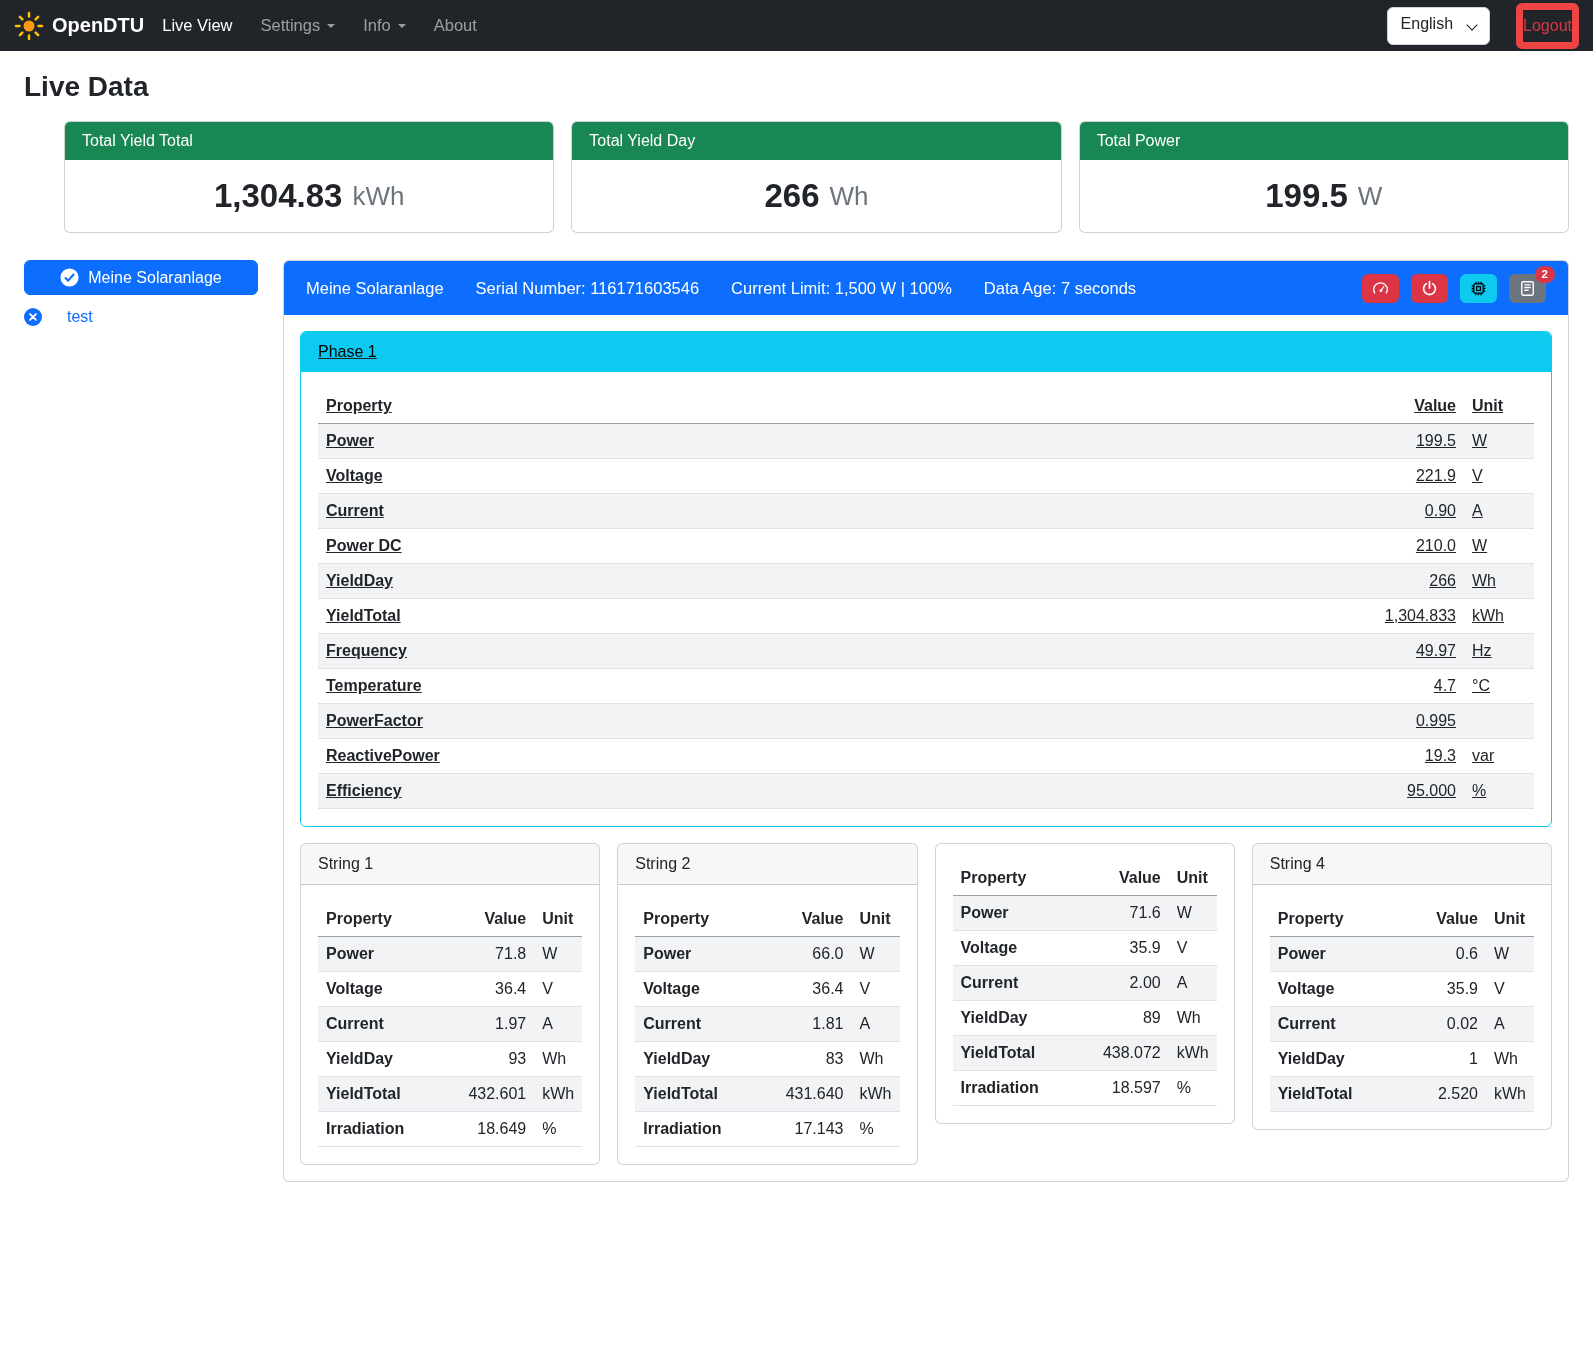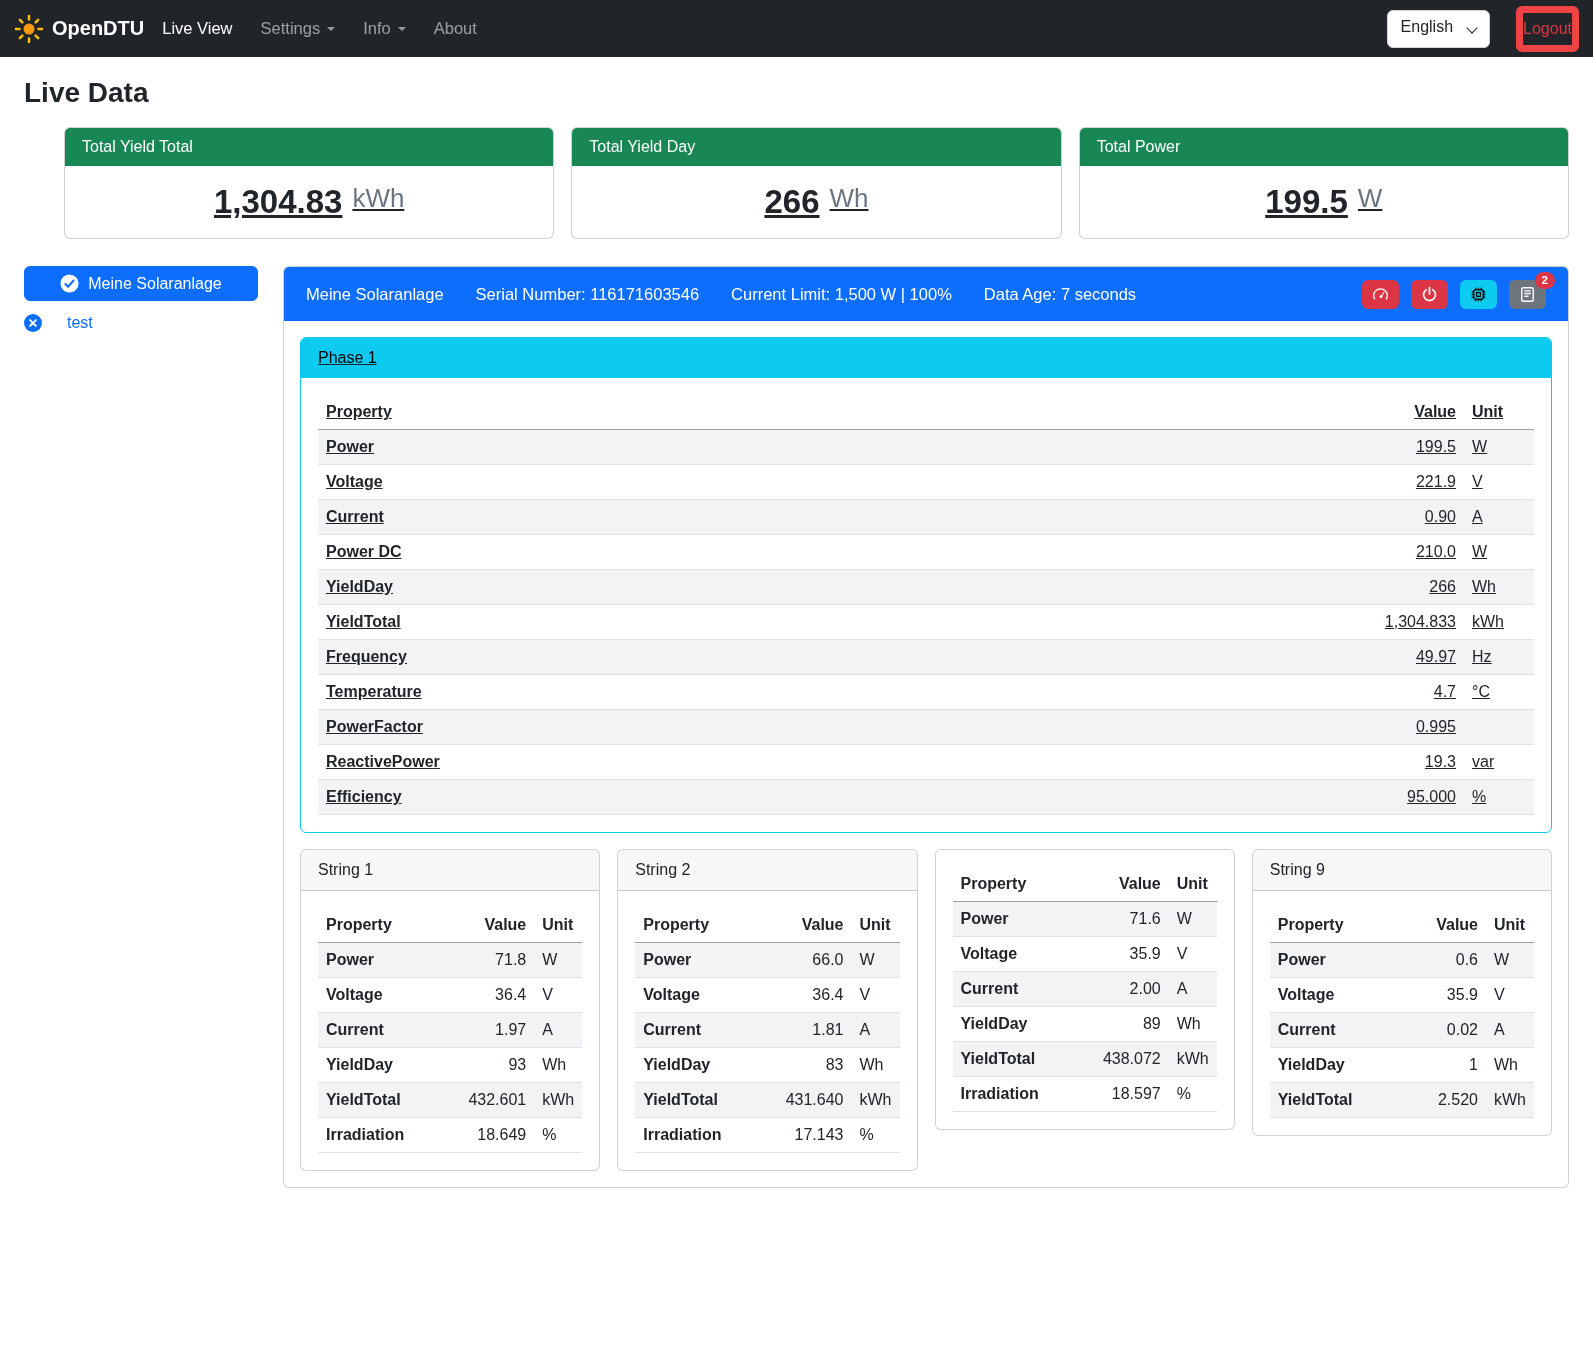--- a/index.html
+++ b/index.html
@@ -7,21 +7,21 @@
     margin: 0;
     font-family: "Liberation Sans", sans-serif;
     color: #212529;
     background: #fff;
     min-width: 1593px;
   }
 
   
   .navbar {
     background: #212529;
-    height: 57px;
+    height: 51px;
     display: flex;
     align-items: center;
     padding: 0 14px;
   }
   .brand {
     display: flex;
     align-items: center;
     gap: 8px;
     color: #fff;
     font-size: 20px;
@@ -107,23 +107,22 @@
     background: #198754;
     color: #fff;
     font-size: 16px;
     padding: 10px 17px;
   }
   .summary-card .card-body {
     padding: 17px;
     text-align: center;
     display: flex;
     justify-content: center;
-    align-items: flex-start;
+    align-items: center;
     gap: 10px;
-    text-decoration: underline;
   }
   .summary-card .big-value { font-size: 33px; font-weight: 700; color: #212529; }
   .summary-card .big-unit  { font-size: 26px; font-weight: 500; color: #6c757d; }
 
   
   .content-row { display: flex; gap: 25px; align-items: flex-start; }
   .sidebar { width: 234px; flex: 0 0 234px; }
   .inverter-btn {
     width: 100%;
     background: #0d6efd;
@@ -589,21 +588,21 @@
                       <th>Irradiation</th>
                       <td class="col-val">18.597</td>
                       <td class="col-unit">%</td>
                     </tr>
                 </tbody>
               </table>
             </div>
           </div>
 
           <div class="card string-card">
-            <div class="card-header">String 9</div>
+            <div class="card-header">String 4</div>
             <div class="card-body">
               <table class="data-table string-table">
                 <thead>
                   <tr>
                     <th>Property</th>
                     <th class="col-val">Value</th>
                     <th class="col-unit">Unit</th>
                   </tr>
                 </thead>
                 <tbody>

